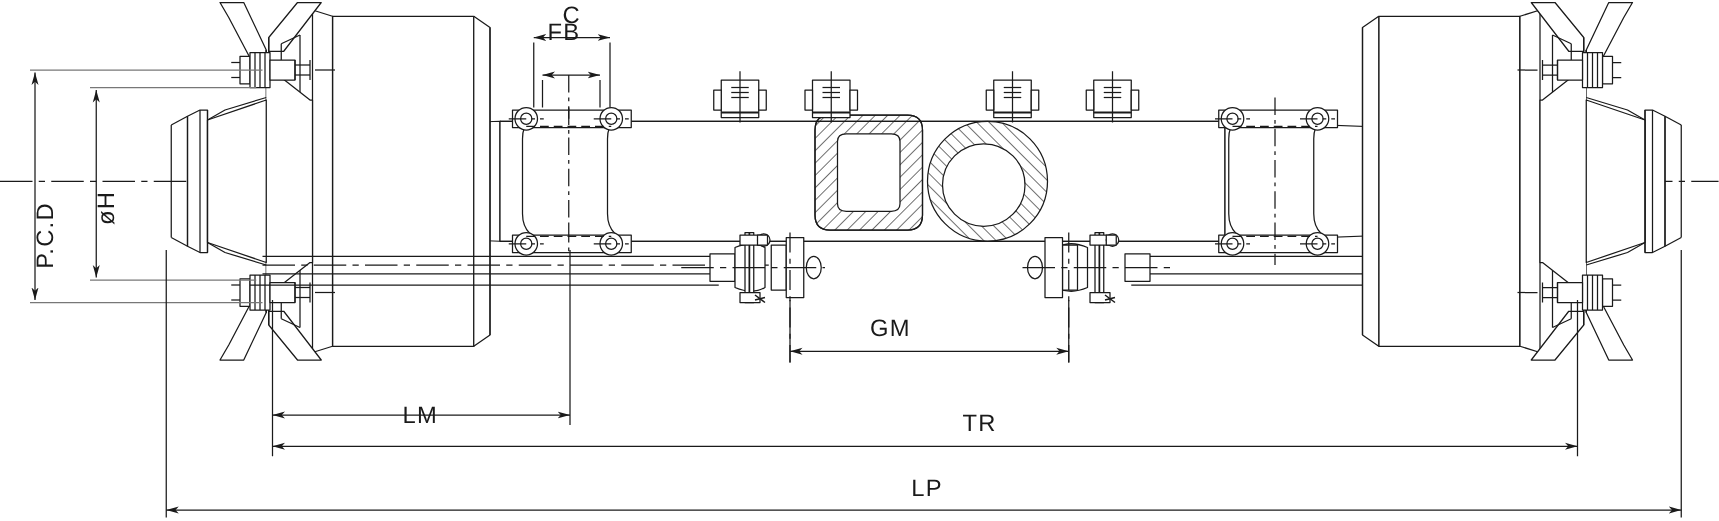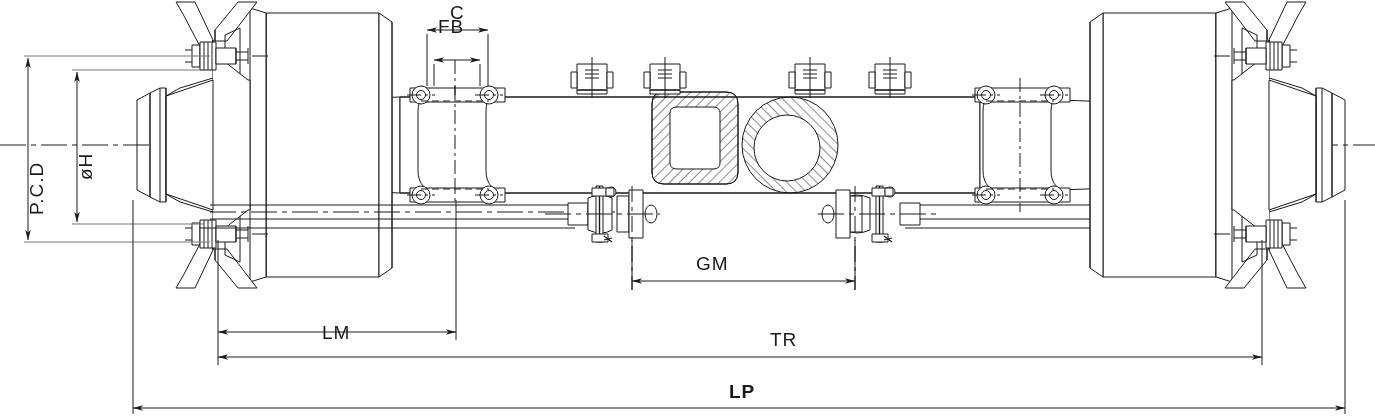--- a/index.html
+++ b/index.html
@@ -423,15 +423,15 @@
   <div class="dim-label" style="left:450px; top:2px;">C</div>
 
   <div class="dim-label" style="left:438px; top:16px;">FB</div>
 
   <div class="dim-label" style="left:696px; top:253px;">GM</div>
 
   <div class="dim-label" style="left:322px; top:304px;margin-top:18px;">LM</div>
 
   <div class="dim-label" style="left:770px; top:329px;">TR</div>
 
-  <div class="dim-label" style="left:729px; top:381px;font-weight:bold;">LP</div>
+  <div class="dim-label" style="left:729px; top:381px;">LP</div>
 
 </div>
 
 </body></html>

